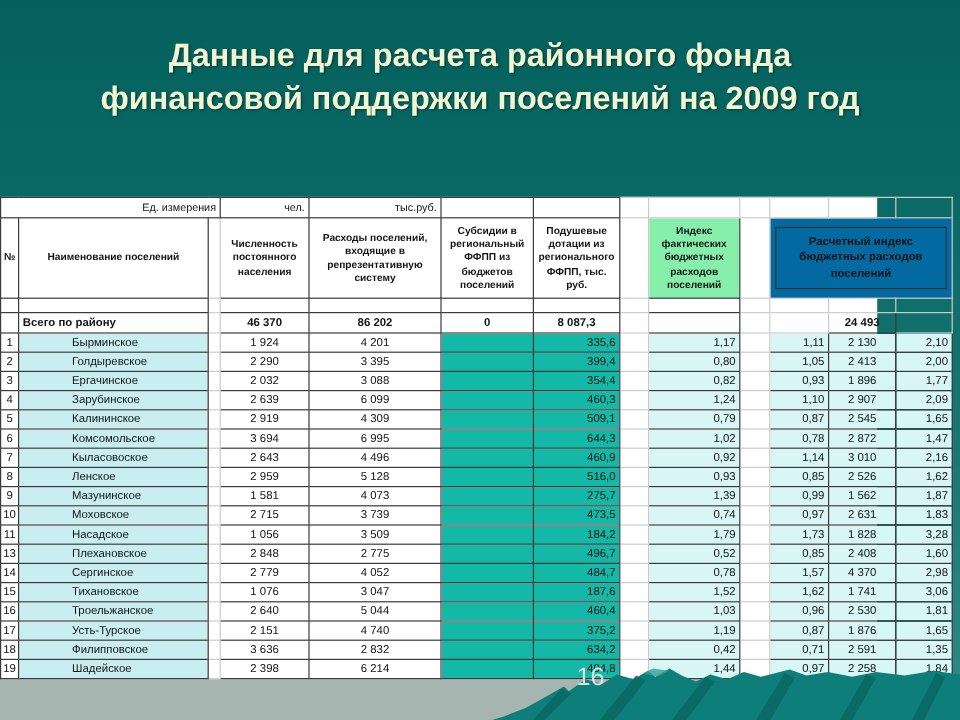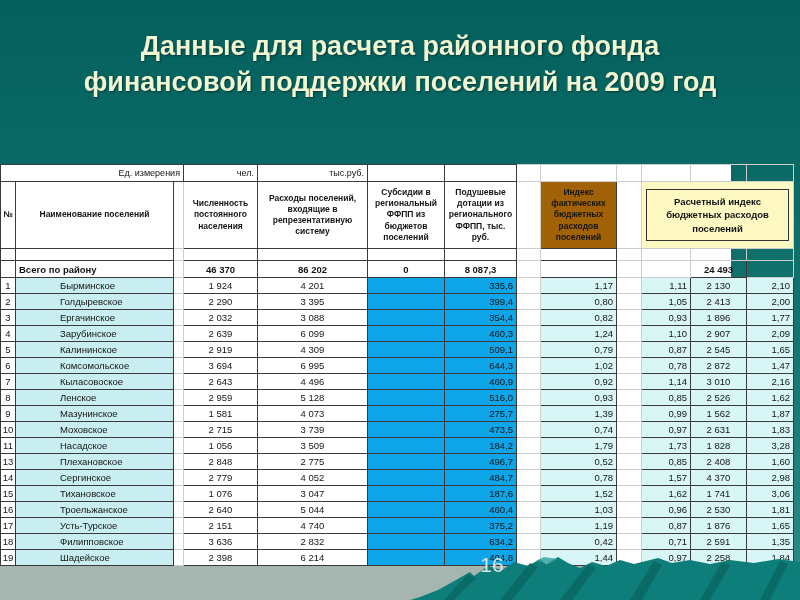--- a/index.html
+++ b/index.html
@@ -25,26 +25,26 @@
   .d{border:1px solid #3a3a3a;}
   .l{border:1px solid #cdcdcd;}
   .u td{height:16px; font-size:9px;}
   .hdr td{height:66px;}
   .hc{font-weight:bold; font-size:8.5px; text-align:center; white-space:normal; line-height:1.3; padding:0 2px;}
   .blank td{height:11px;}
   .total td{font-weight:bold; height:16px;}
   .rt{text-align:right;}
   .ctr{text-align:center;}
   .lft{text-align:left;}
-  .yellow{background:#0ea5e9;margin-top:25px;}
+  .yellow{background:#14b8a6;margin-top:25px;}
   .cyan{background:#D9F6F7;}
-  .cyanh{background:#a16207;}
+  .cyanh{background:#86efac;}
   .namec{background:#C9EEF1; text-align:left;padding-left:44px;}
   .num{text-align:center; padding:0 1px;}
-  .calcwrap{padding:0 2px; background:#fef9c3;}
+  .calcwrap{padding:0 2px; background:#0369a1;}
   .calcbox{
     border:1px solid #333; height:50px; margin:0 2px;
     display:flex; align-items:center; justify-content:center;
     font-weight:bold; font-size:9.5px; white-space:normal; text-align:center; line-height:1.4;
   }
   .wave{position:absolute; right:0; bottom:0; width:390px; height:46px;}
   .pagenum{
     position:absolute; left:472px; top:553px; width:40px;
     font-size:21px; color:#D9E5E2; text-align:center;
   }

